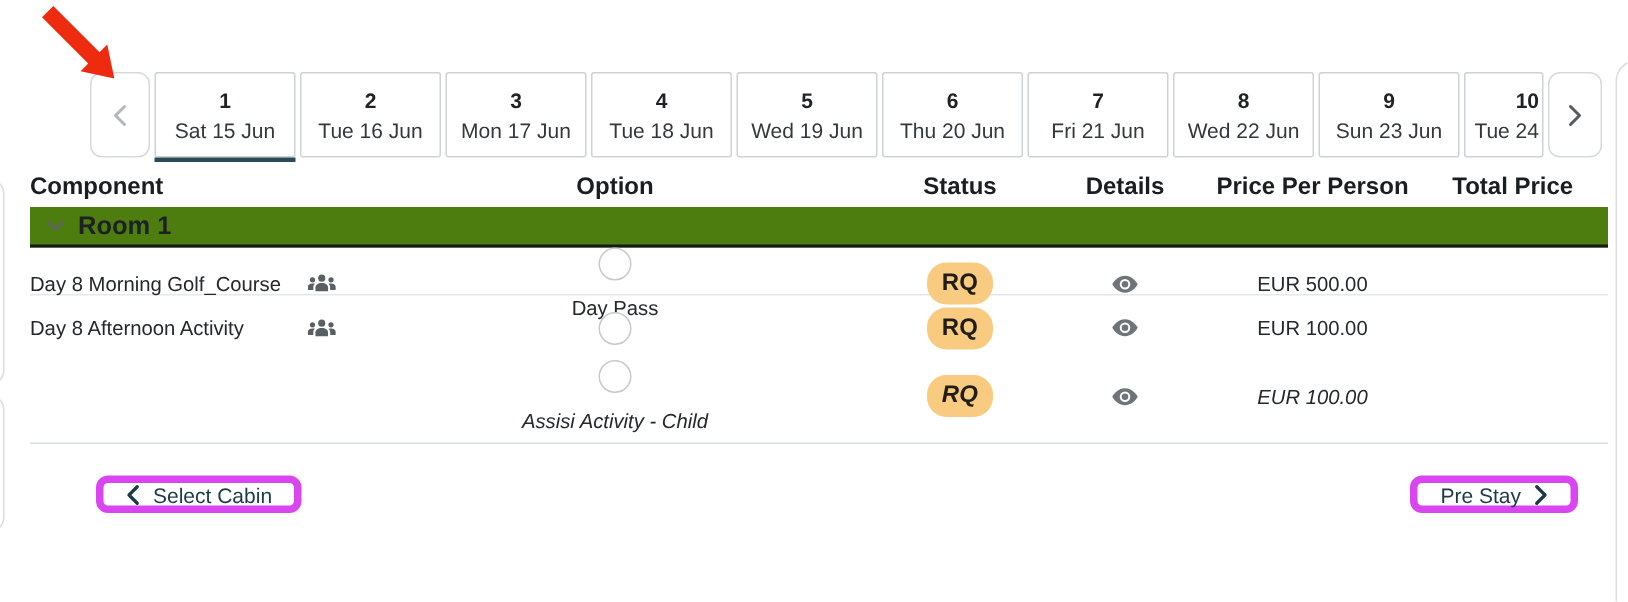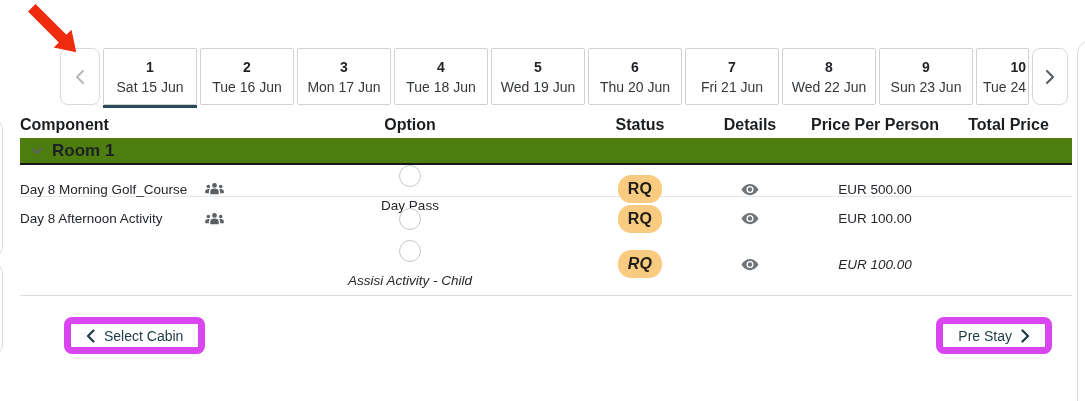--- a/index.html
+++ b/index.html
@@ -77,22 +77,22 @@
   .badge-rq {
     background:#f8cb81; color:#201d16; font-size:16px; font-weight:bold;
     padding:5px 10px; border-radius:13px; letter-spacing:.2px;
   }
   .icon-people { display:flex; align-items:center; }
   .eye-btn { cursor:pointer; display:flex; align-items:center; }
   .end-divider { position:absolute; left:20px; top:295px; width:1052px; border-top:1px solid #d9dde0; }
 
   
   .footer-btn {
-    position:absolute; top:317px; height:37px; display:flex; align-items:center; gap:9px;
-    background:#fff; border:7px solid #d946ef; border-radius:8px; padding:0 15px;
+    position:absolute; top:317px; height:25px; display:flex; align-items:center; gap:9px;
+    background:#fff; border:5px solid #d946ef; border-radius:8px; padding:0 15px;
     font-size:14px; color:#1d3a46; font-weight:500; cursor:pointer;
     font-family:"Liberation Sans", sans-serif;
   }
   .btn-back { left:64px; }
   .btn-next { right:33px; }
 </style>
 </head>
 <body>
 
 <div class="screen">

